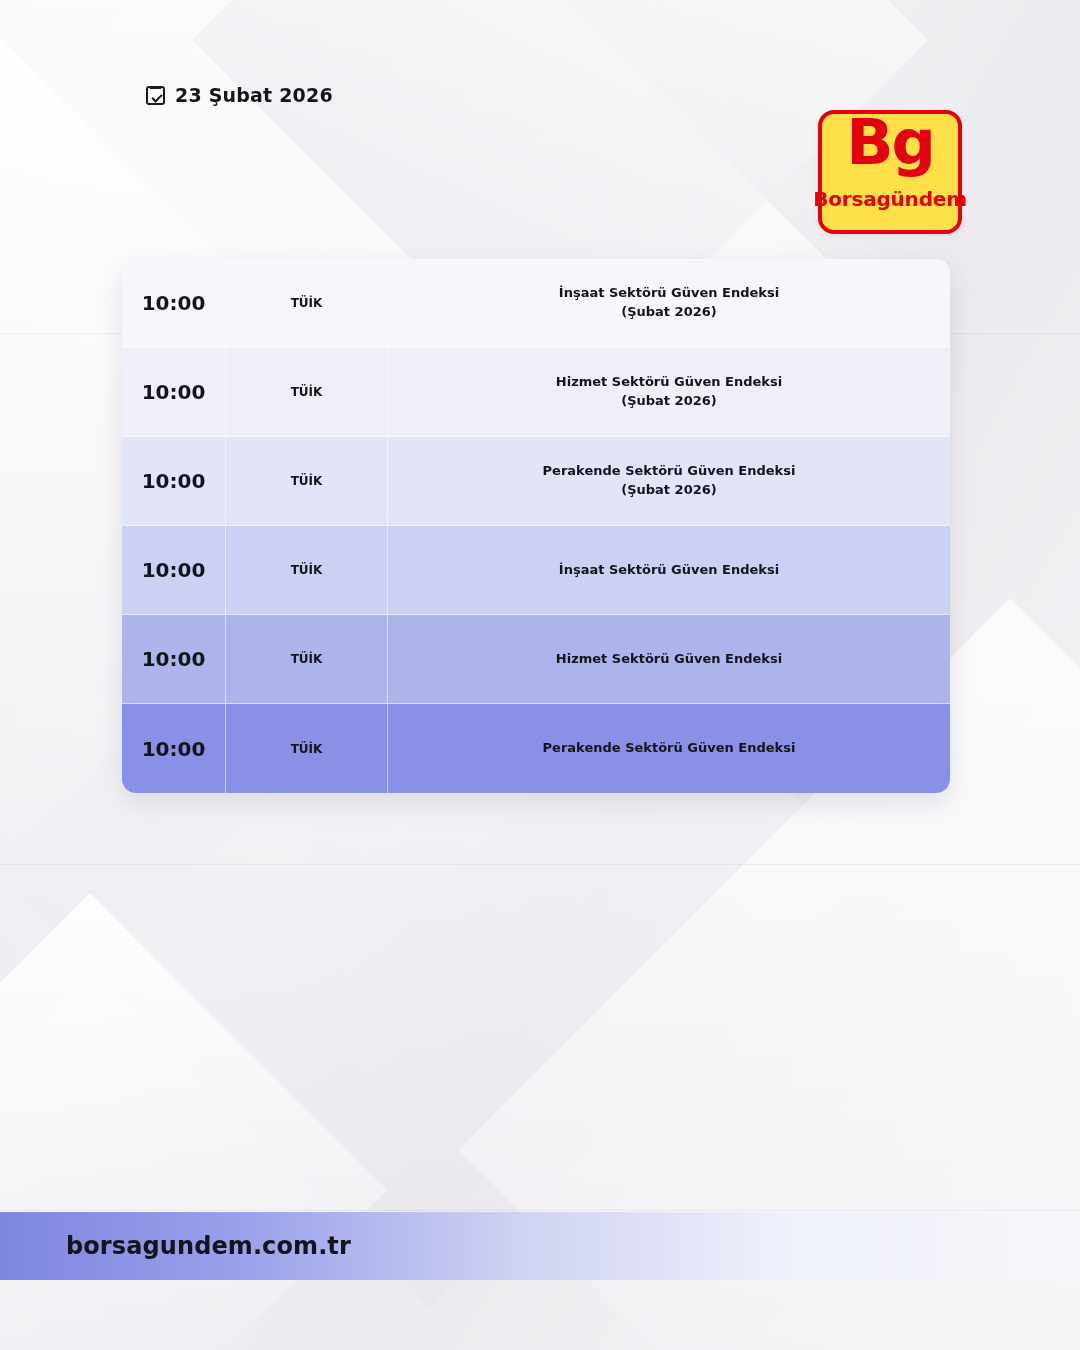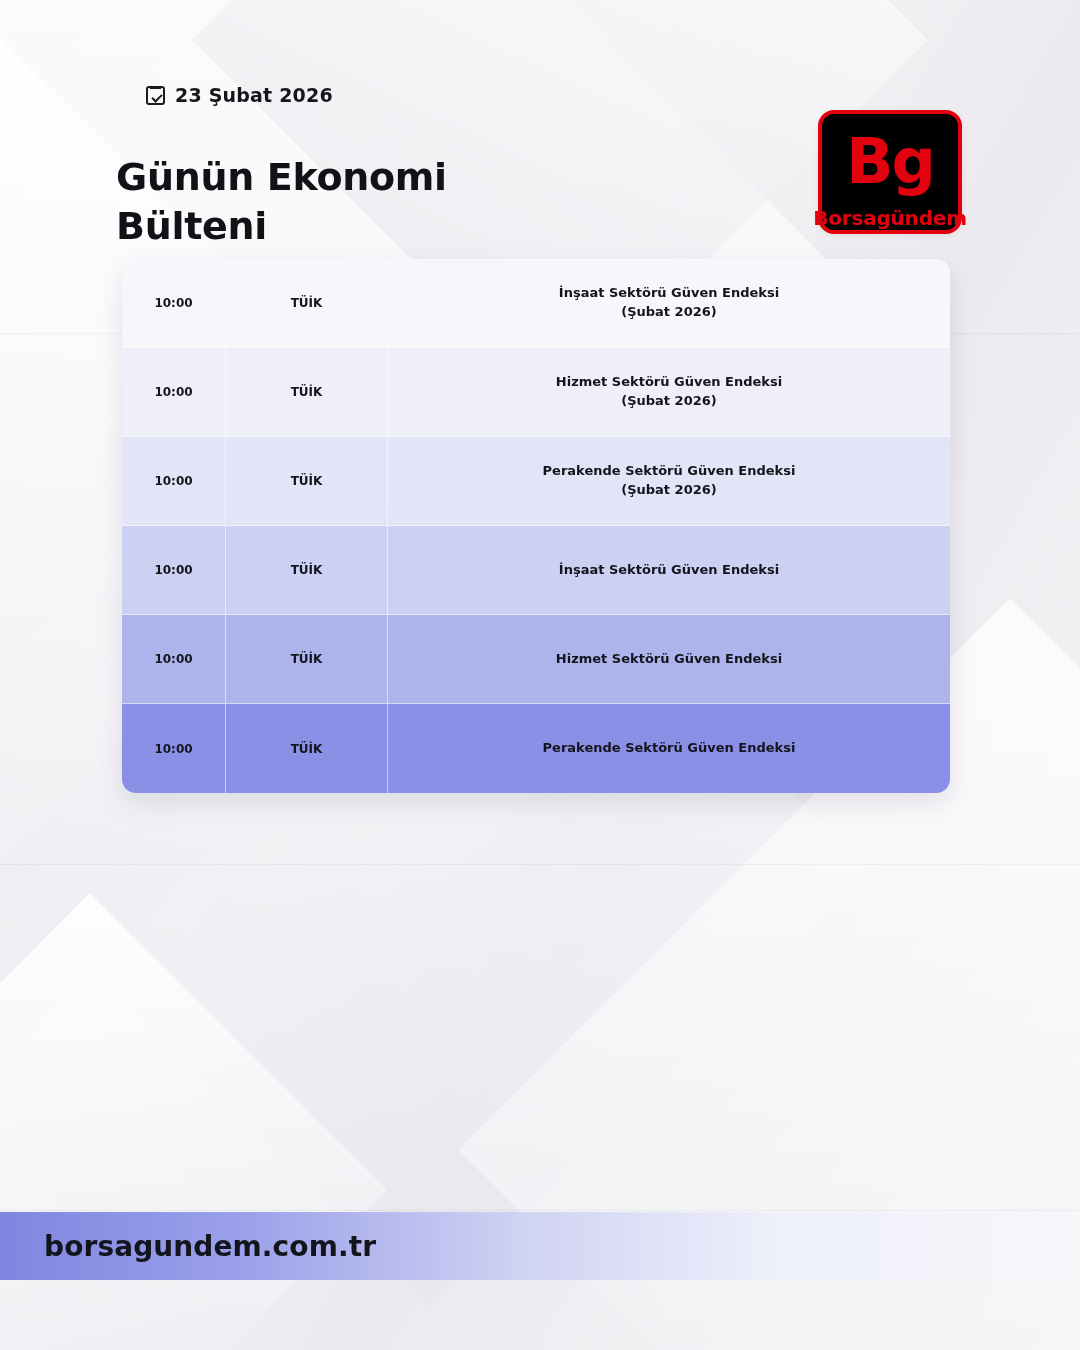--- a/index.html
+++ b/index.html
@@ -130,28 +130,28 @@
     letter-spacing: -0.3px;
   }
 
   
   .logo {
     position: absolute;
     left: 818px;
     top: 110px;
     width: 144px;
     height: 124px;
-    background: #000000;
+    background: #fde047;
     border: 4px solid #e3000f;
     border-radius: 16px;
     box-sizing: border-box;
     display: flex;
     flex-direction: column;
     align-items: center;
-    justify-content: flex-end;
+    justify-content: flex-start;
     box-shadow: 0 2px 6px rgba(0,0,0,0.06);
   }
   .logo-mark {
     font-size: 62px;
     font-weight: bold;
     color: #e3000f;
     line-height: 0.92;
     letter-spacing: -2px;
     font-family: "DejaVu Sans", "Liberation Sans", sans-serif;
   }
@@ -184,21 +184,21 @@
     justify-content: center;
     text-align: center;
     box-sizing: border-box;
     border-right: 1px solid rgba(255,255,255,0.55);
     border-bottom: 1px solid rgba(255,255,255,0.5);
     font-weight: bold;
     color: #14141c;
   }
   .c-time {
     width: 104px;
-    font-size: 12px;
+    font-size: 20px;
   }
   .c-src {
     width: 162px;
     font-size: 12px;
   }
   .c-event {
     flex: 1;
     font-size: 13px;
     line-height: 1.45;
     padding: 10px 22px;
@@ -210,22 +210,22 @@
     position: absolute;
     left: 0;
     top: 1212px;
     width: 1080px;
     height: 68px;
     background: linear-gradient(90deg, #7f86e0 0%, #9aa0ea 22%, #cfd2f2 48%, #eef0fb 72%, #f7f7fa 100%);
     display: flex;
     align-items: center;
   }
   .footer-text {
-    margin-left: 44px;
-    font-size: 28px;
+    margin-left: 66px;
+    font-size: 24px;
     font-weight: bold;
     color: #14141c;
     letter-spacing: 0.1px;
   }
 </style>
 </head>
 <body>
 
 <div class="bg-root">
   <div class="shape s1"></div>
@@ -239,22 +239,21 @@
 </div>
 
 <div class="content">
 
   <div class="date-row">
     <span class="cal-icon"></span>
     <span class="date-text">23 Şubat 2026</span>
   </div>
 
   <h1 class="title">
-    <span>Günün Ekonomi</span><br>
-    <span>Bülteni</span>
+    <br>
   </h1>
 
   <div class="logo">
     <span class="logo-mark">Bg</span>
     <span class="logo-word">Borsagündem</span>
   </div>
 
   <div class="table">
 
     <div class="row" style="background:#f7f7fb;">

